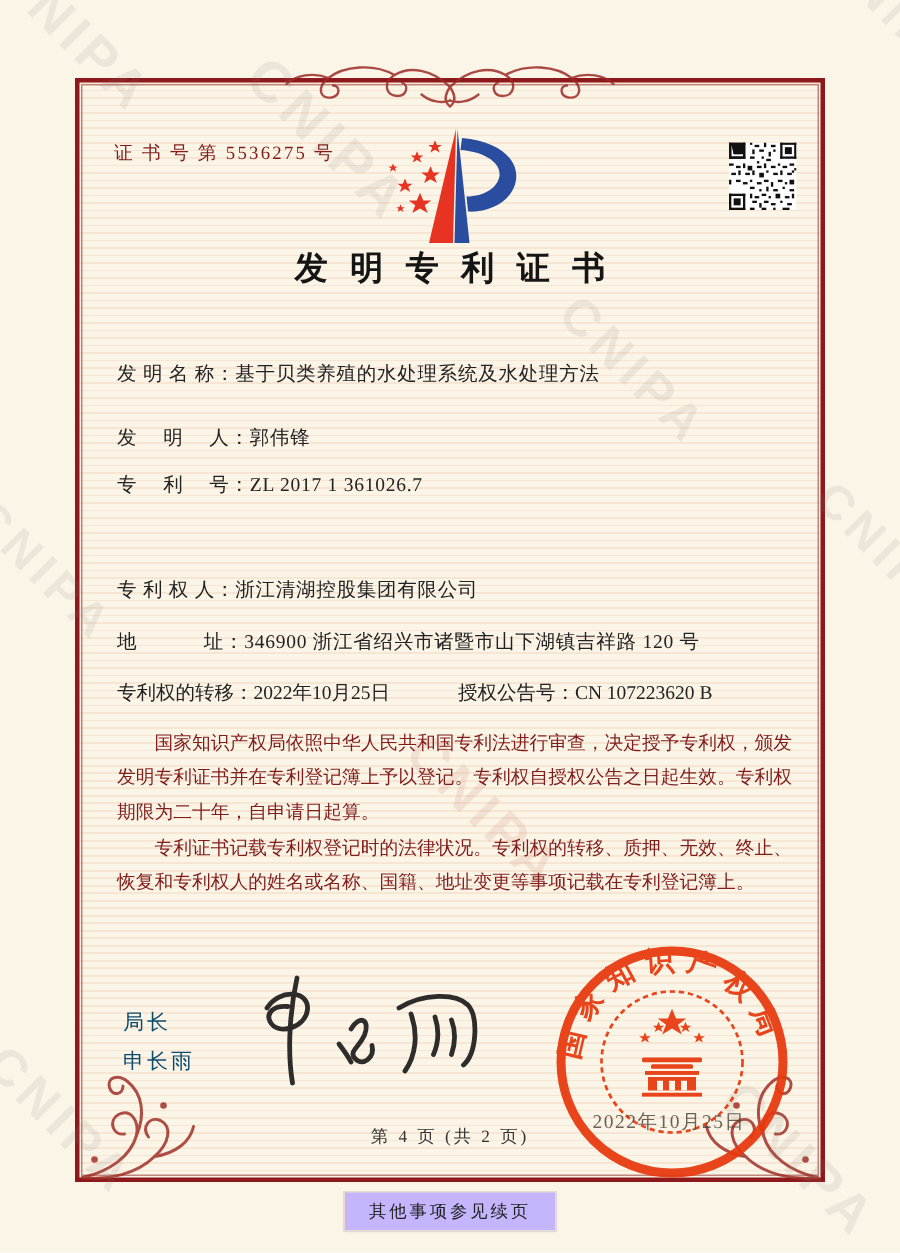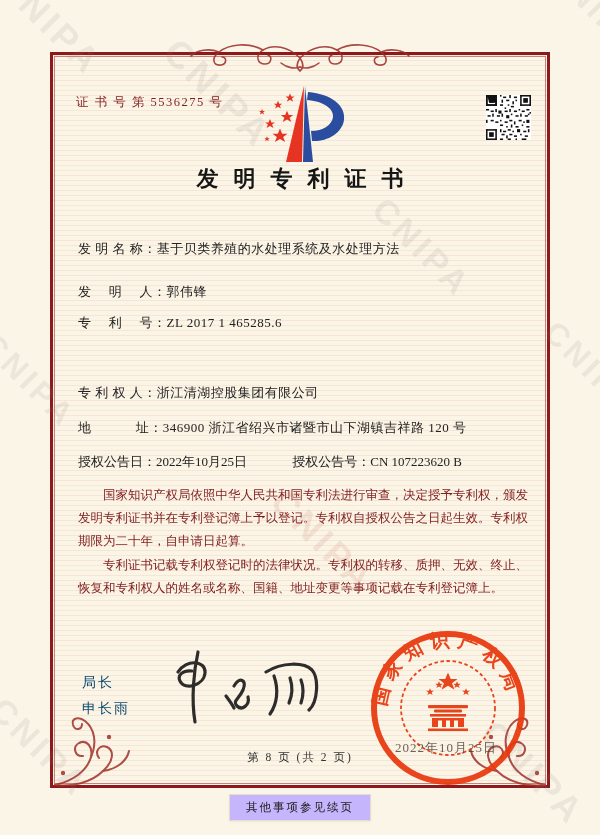--- a/index.html
+++ b/index.html
@@ -252,30 +252,30 @@
 
     <div class="doc-title">发明专利证书</div>
 
     <div class="field-row" style="top:240px;">
       <span class="field-label">发 明 名 称：</span><span class="field-value">基于贝类养殖的水处理系统及水处理方法</span>
     </div>
     <div class="field-row" style="top:283px;">
       <span class="field-label">发　 明　 人：</span><span class="field-value">郭伟锋</span>
     </div>
     <div class="field-row" style="top:314px;">
-      <span class="field-label">专　 利　 号：</span><span class="field-value">ZL 2017 1 465285.6</span>
+      <span class="field-label">专　 利　 号：</span><span class="field-value">ZL 2017 1 361026.7</span>
     </div>
     <div class="field-row" style="top:384px;">
       <span class="field-label">专 利 权 人：</span><span class="field-value">浙江清湖控股集团有限公司</span>
     </div>
     <div class="field-row" style="top:419px;">
       <span class="field-label">地　　　 址：</span><span class="field-value">346900 浙江省绍兴市诸暨市山下湖镇吉祥路 120 号</span>
     </div>
     <div class="field-row row-grant" style="top:453px;">
-      <span class="pair1"><span>授权公告日：</span><span>2022年10月25日</span></span>
+      <span class="pair1"><span>专利权的转移：</span><span>2022年10月25日</span></span>
       <span class="pair2"><span>授权公告号：</span><span>CN 107223620 B</span></span>
     </div>
 
     <div class="body-text">
       <p>国家知识产权局依照中华人民共和国专利法进行审查，决定授予专利权，颁发发明专利证书并在专利登记簿上予以登记。专利权自授权公告之日起生效。专利权期限为二十年，自申请日起算。</p>
       <p>专利证书记载专利权登记时的法律状况。专利权的转移、质押、无效、终止、恢复和专利权人的姓名或名称、国籍、地址变更等事项记载在专利登记簿上。</p>
     </div>
 
     <div class="officer">
       <div>局长</div>
@@ -322,20 +322,20 @@
         </g>
         <g fill="#fbf5e8">
           <rect x="-10" y="12.5" width="4" height="6.5"></rect>
           <rect x="-2" y="12.5" width="4" height="6.5"></rect>
           <rect x="6" y="12.5" width="4" height="6.5"></rect>
         </g>
         <text x="-2" y="44" text-anchor="middle" font-size="13" fill="#453a31" opacity="0.85" letter-spacing="1" font-family="Liberation Serif, serif">2022年10月25日</text>
       </g>
     </svg>
 
-    <div class="page-info">第 8 页 (共 2 页)</div>
+    <div class="page-info">第 4 页 (共 2 页)</div>
 
     <div class="note-box-wrap">
       <span class="note-box">其他事项参见续页</span>
     </div>
 
   </div>
 </div>
 
 </body></html>

